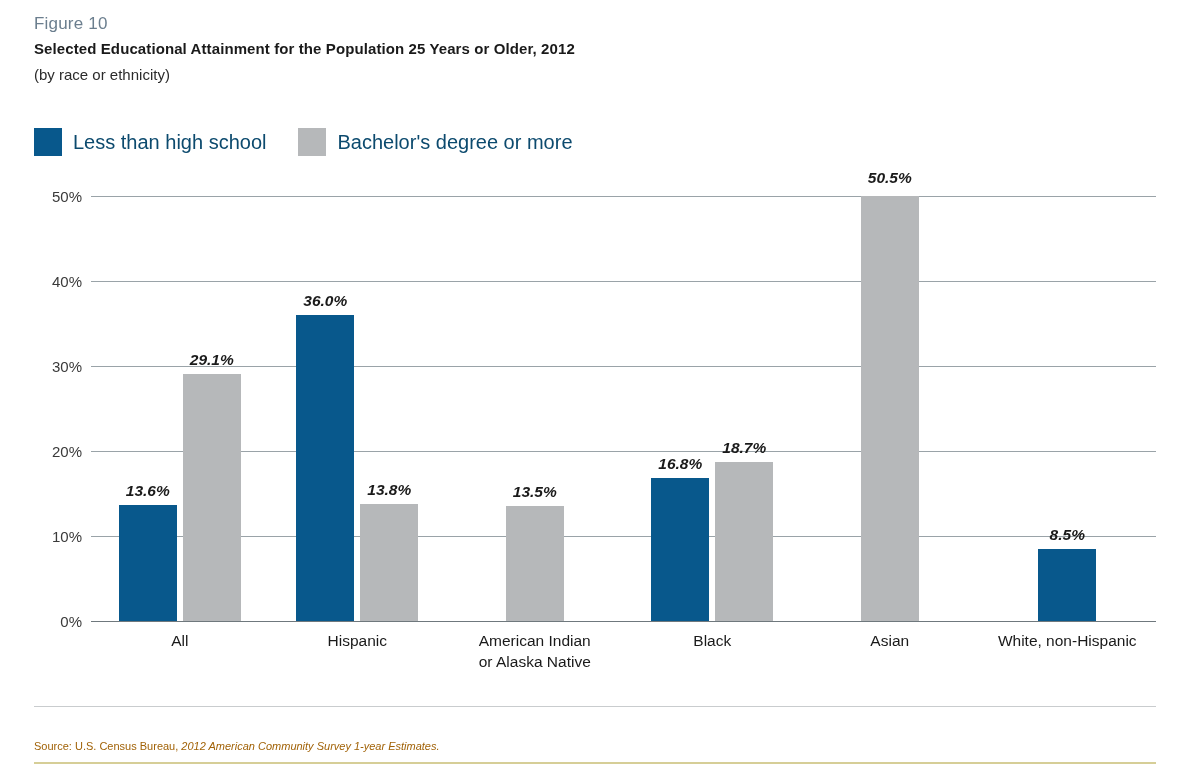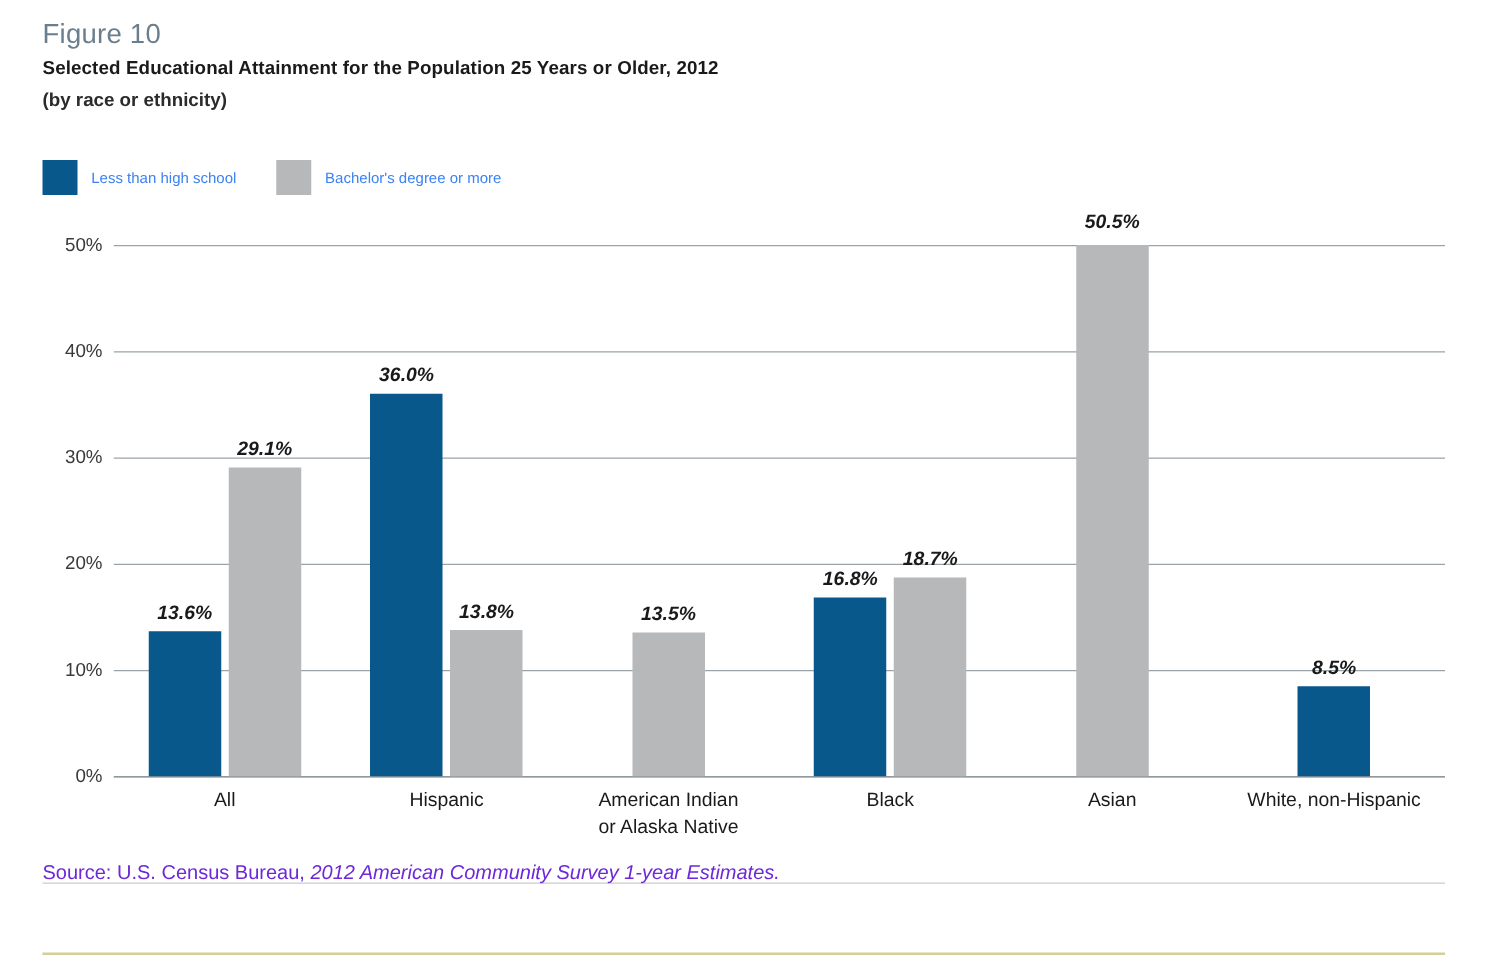--- a/index.html
+++ b/index.html
@@ -25,37 +25,37 @@
   }
 
   
   .header {
     position: absolute;
     left: 34px;
     top: 14px;
     width: 1120px;
   }
   .figure-label {
-    font-size: 22px;
+    font-size: 17px;
     color: #6b7e8e;
     font-weight: normal;
     letter-spacing: 0.2px;
     margin-bottom: 6px;
   }
   .figure-title {
     font-size: 15px;
     font-weight: bold;
     color: #1a1a1a;
     letter-spacing: 0.1px;
     margin-bottom: 9px;
   }
   .figure-subtitle {
     font-size: 15px;
     color: #2b2b2b;
-    font-weight: bold;
+    font-weight: normal;
   }
 
   
   .legend {
     position: absolute;
     left: 34px;
     top: 128px;
     display: flex;
     align-items: center;
     gap: 32px;
@@ -64,22 +64,22 @@
     display: flex;
     align-items: center;
     gap: 11px;
   }
   .legend-swatch {
     width: 28px;
     height: 28px;
     display: inline-block;
   }
   .legend-text {
-    font-size: 12px;
-    color: #3b82f6;
+    font-size: 20px;
+    color: #0c4a6e;
     text-align: center;
   }
 
   
   .chart {
     position: absolute;
     left: 34px;
     top: 178px;
     width: 1122px;
     height: 480px;
@@ -188,23 +188,23 @@
     position: absolute;
     left: 34px;
     top: 706px;
     width: 1122px;
     height: 1px;
     background: #c9ccce;
   }
   .source {
     position: absolute;
     left: 34px;
-    top: 690px;
-    font-size: 16px;
-    color: #6d28d9;
+    top: 740px;
+    font-size: 11px;
+    color: #a16207;
   }
   .source em {
     font-style: italic;
   }
   .bottom-rule {
     position: absolute;
     left: 34px;
     top: 762px;
     width: 1122px;
     height: 2px;

